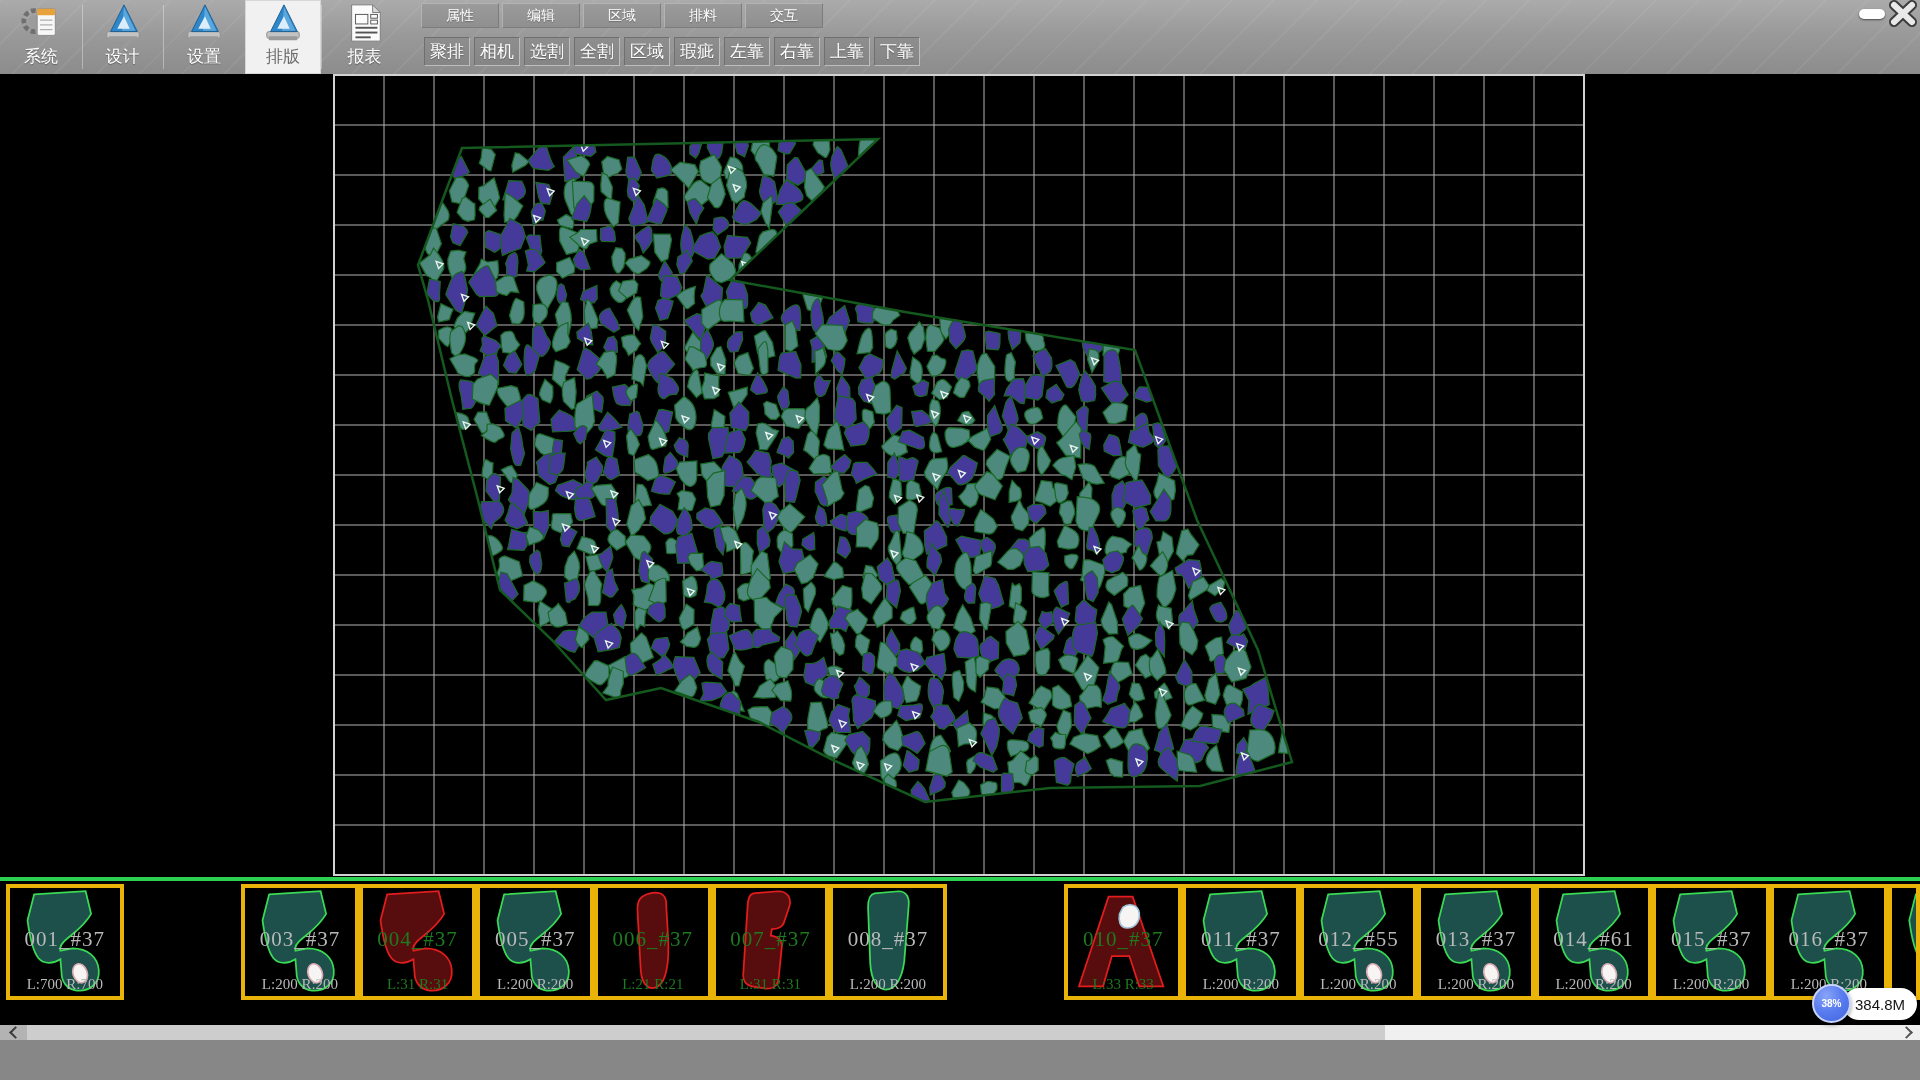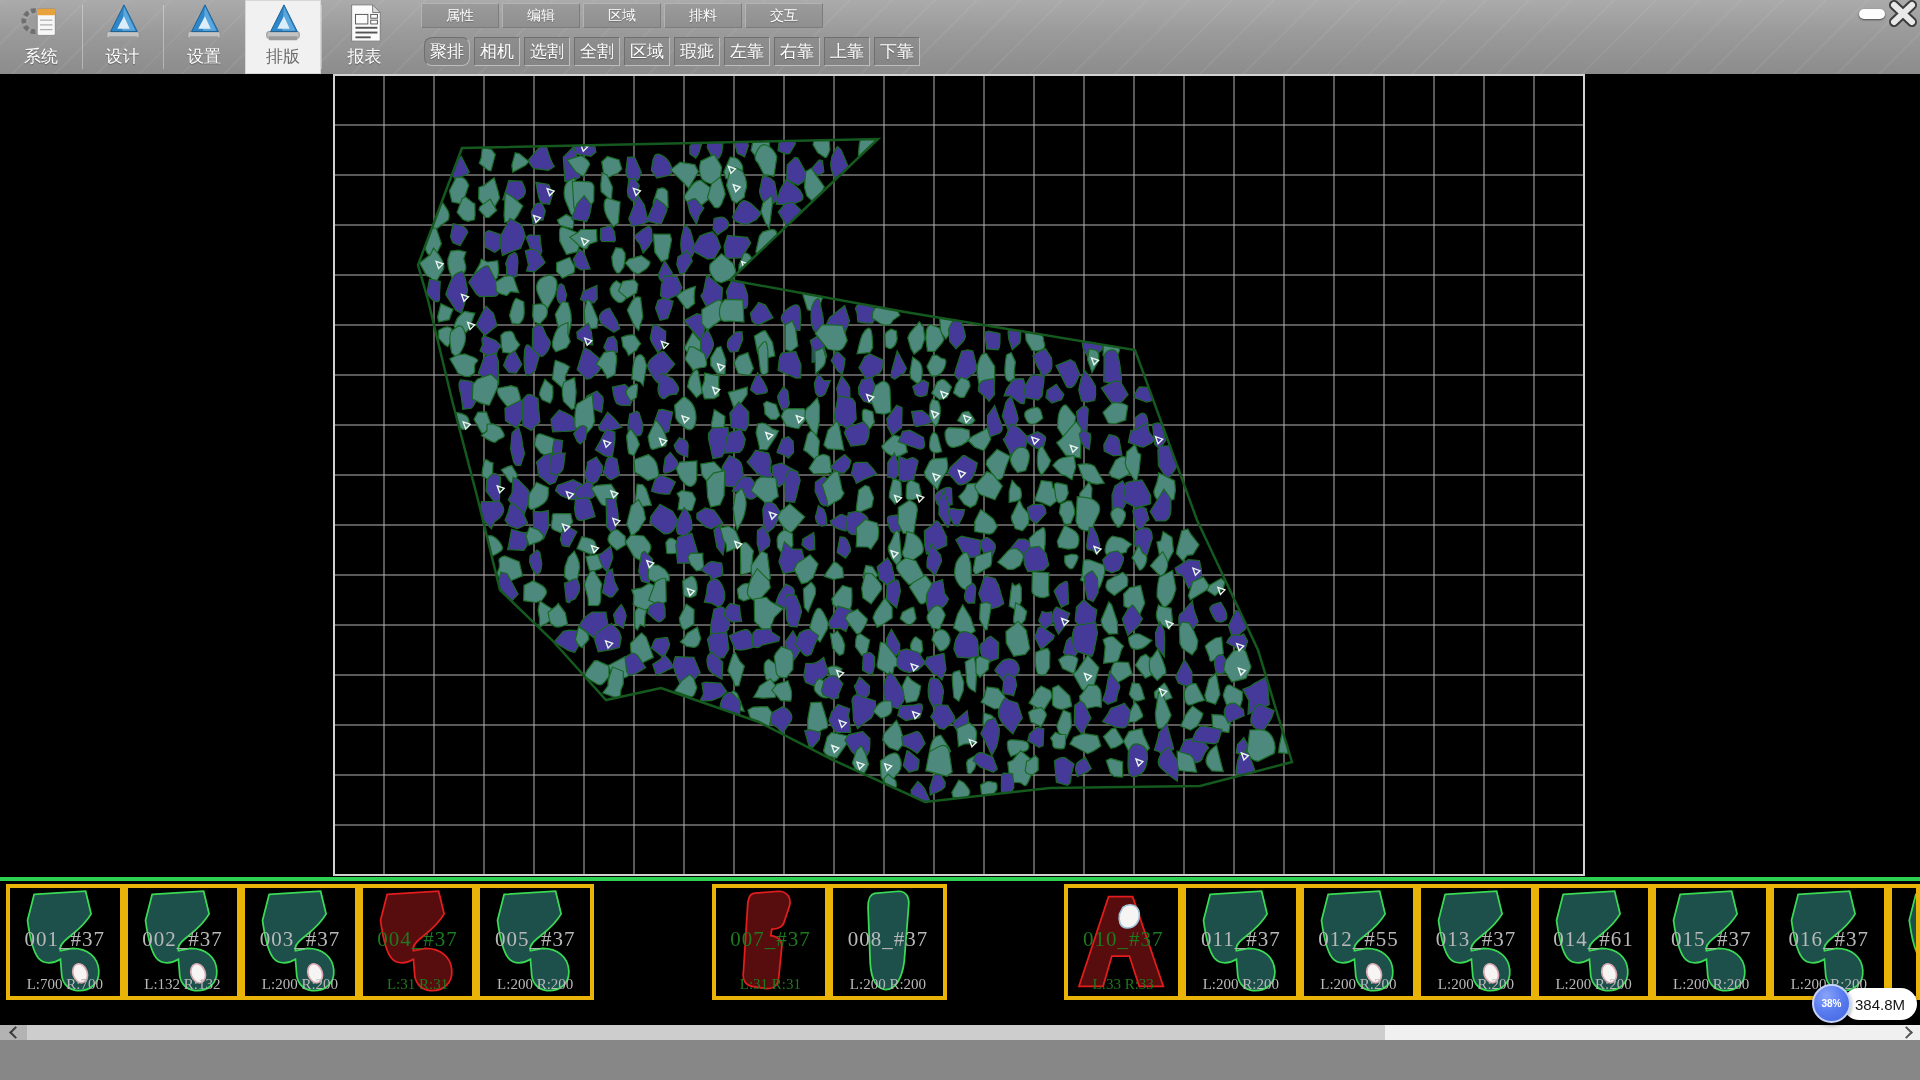--- a/index.html
+++ b/index.html
@@ -152,21 +152,21 @@
       <div class="app-sep" style="left: 321px;"></div>
     </div>
   <div id="menu-row">
       <div class="menu-btn" style="left: 421px;">属性</div>
       <div class="menu-btn" style="left: 502px;">编辑</div>
       <div class="menu-btn" style="left: 583px;">区域</div>
       <div class="menu-btn" style="left: 664px;">排料</div>
       <div class="menu-btn" style="left: 745px;">交互</div>
     </div>
   <div id="tool-row">
-      <div class="tool-btn" style="left: 424px; border-radius: 8px;">聚排</div>
+      <div class="tool-btn" style="left: 424px;">聚排</div>
       <div class="tool-btn" style="left: 474px;">相机</div>
       <div class="tool-btn" style="left: 524px;">选割</div>
       <div class="tool-btn" style="left: 574px;">全割</div>
       <div class="tool-btn" style="left: 624px;">区域</div>
       <div class="tool-btn" style="left: 674px;">瑕疵</div>
       <div class="tool-btn" style="left: 724px;">左靠</div>
       <div class="tool-btn" style="left: 774px;">右靠</div>
       <div class="tool-btn" style="left: 824px;">上靠</div>
       <div class="tool-btn" style="left: 874px; font-family: Liberation Mono, monospace;">下靠</div>
     </div>
@@ -899,49 +899,48 @@
 <div id="green-divider"></div>
 <div id="thumb-strip">
     <div class="cell" style="left: 6px; width: 117.6px;">
       <svg viewBox="0 0 100 100" preserveAspectRatio="none">
         <path d="M22,6 L69,3 L74,24 C68,35 59,41 52,47 C47,51 45,54 46,58 L57,56 C71,56 80,64 81,76 C82,89 72,96 61,95 C52,94 47,87 47,78 L46,66 C40,70 31,71 26,65 C21,59 18,45 16,30 Z" fill="#1d4f4b" stroke="#3bda55" stroke-width="1.6"></path>
         <ellipse cx="64" cy="79" rx="6.5" ry="9" transform="rotate(-18 64 79)" fill="#f7f4f4" stroke="#d9a7b0" stroke-width="1.5"></ellipse>
       </svg>
       <div class="plabel txt-gray">001_#37</div>
       <div class="plr txt-gray">L:700 R:700</div>
     </div>
-    <div class="cell" style="left: 123.6px; width: 117.6px;">
+    <div class="cell" style="left: 241.2px; width: 117.6px;">
       <svg viewBox="0 0 100 100" preserveAspectRatio="none">
         <path d="M22,6 L69,3 L74,24 C68,35 59,41 52,47 C47,51 45,54 46,58 L57,56 C71,56 80,64 81,76 C82,89 72,96 61,95 C52,94 47,87 47,78 L46,66 C40,70 31,71 26,65 C21,59 18,45 16,30 Z" fill="#1d4f4b" stroke="#3bda55" stroke-width="1.6"></path>
         <ellipse cx="64" cy="79" rx="6.5" ry="9" transform="rotate(-18 64 79)" fill="#f7f4f4" stroke="#d9a7b0" stroke-width="1.5"></ellipse>
       </svg>
-      <div class="plabel txt-gray">002_#37</div>
-      <div class="plr txt-gray">L:132 R:132</div>
-    </div>
-    <div class="cell" style="left: 241.2px; width: 117.6px;">
-      <svg viewBox="0 0 100 100" preserveAspectRatio="none">
-        <path d="M22,6 L69,3 L74,24 C68,35 59,41 52,47 C47,51 45,54 46,58 L57,56 C71,56 80,64 81,76 C82,89 72,96 61,95 C52,94 47,87 47,78 L46,66 C40,70 31,71 26,65 C21,59 18,45 16,30 Z" fill="#1d4f4b" stroke="#3bda55" stroke-width="1.6"></path>
-        <ellipse cx="64" cy="79" rx="6.5" ry="9" transform="rotate(-18 64 79)" fill="#f7f4f4" stroke="#d9a7b0" stroke-width="1.5"></ellipse>
-      </svg>
       <div class="plabel txt-gray">003_#37</div>
       <div class="plr txt-gray">L:200 R:200</div>
     </div>
     <div class="cell" style="left: 358.8px; width: 117.6px;">
       <svg viewBox="0 0 100 100" preserveAspectRatio="none">
         <path d="M22,6 L69,3 L74,24 C68,35 59,41 52,47 C47,51 45,54 46,58 L57,56 C71,56 80,64 81,76 C82,89 72,96 61,95 C52,94 47,87 47,78 L46,66 C40,70 31,71 26,65 C21,59 18,45 16,30 Z" fill="#570d0d" stroke="#e31d1d" stroke-width="1.6"></path>
       </svg>
       <div class="plabel txt-green">004_#37</div>
       <div class="plr txt-green">L:31 R:31</div>
     </div>
     <div class="cell" style="left: 476.4px; width: 117.6px;">
       <svg viewBox="0 0 100 100" preserveAspectRatio="none">
         <path d="M22,6 L69,3 L74,24 C68,35 59,41 52,47 C47,51 45,54 46,58 L57,56 C71,56 80,64 81,76 C82,89 72,96 61,95 C52,94 47,87 47,78 L46,66 C40,70 31,71 26,65 C21,59 18,45 16,30 Z" fill="#1d4f4b" stroke="#3bda55" stroke-width="1.6"></path>
       </svg>
       <div class="plabel txt-gray">005_#37</div>
       <div class="plr txt-gray">L:200 R:200</div>
+    </div>
+    <div class="cell" style="left: 594px; width: 117.6px;">
+      <svg viewBox="0 0 100 100" preserveAspectRatio="none">
+        <path d="M44,6 C54,2 61,5 62,12 L64,46 C65,68 63,85 55,91 C47,96 40,90 39,76 L36,20 C36,11 39,8 44,6 Z" fill="#570d0d" stroke="#e31d1d" stroke-width="1.6"></path>
+      </svg>
+      <div class="plabel txt-green">006_#37</div>
+      <div class="plr txt-green">L:21 R:21</div>
     </div>
     <div class="cell" style="left: 711.6px; width: 117.6px;">
       <svg viewBox="0 0 100 100" preserveAspectRatio="none">
         <path d="M34,5 L57,3 C65,3 69,9 67,17 L62,32 C61,36 56,38 51,38 L50,44 C57,45 61,49 60,55 L57,85 C56,91 51,94 44,93 L33,91 C27,90 24,85 25,78 L29,14 C30,8 31,6 34,5 Z" fill="#570d0d" stroke="#e31d1d" stroke-width="1.6"></path>
       </svg>
       <div class="plabel txt-green">007_#37</div>
       <div class="plr txt-green">L:31 R:31</div>
     </div>
     <div class="cell" style="left: 829.2px; width: 117.6px;">
       <svg viewBox="0 0 100 100" preserveAspectRatio="none">

